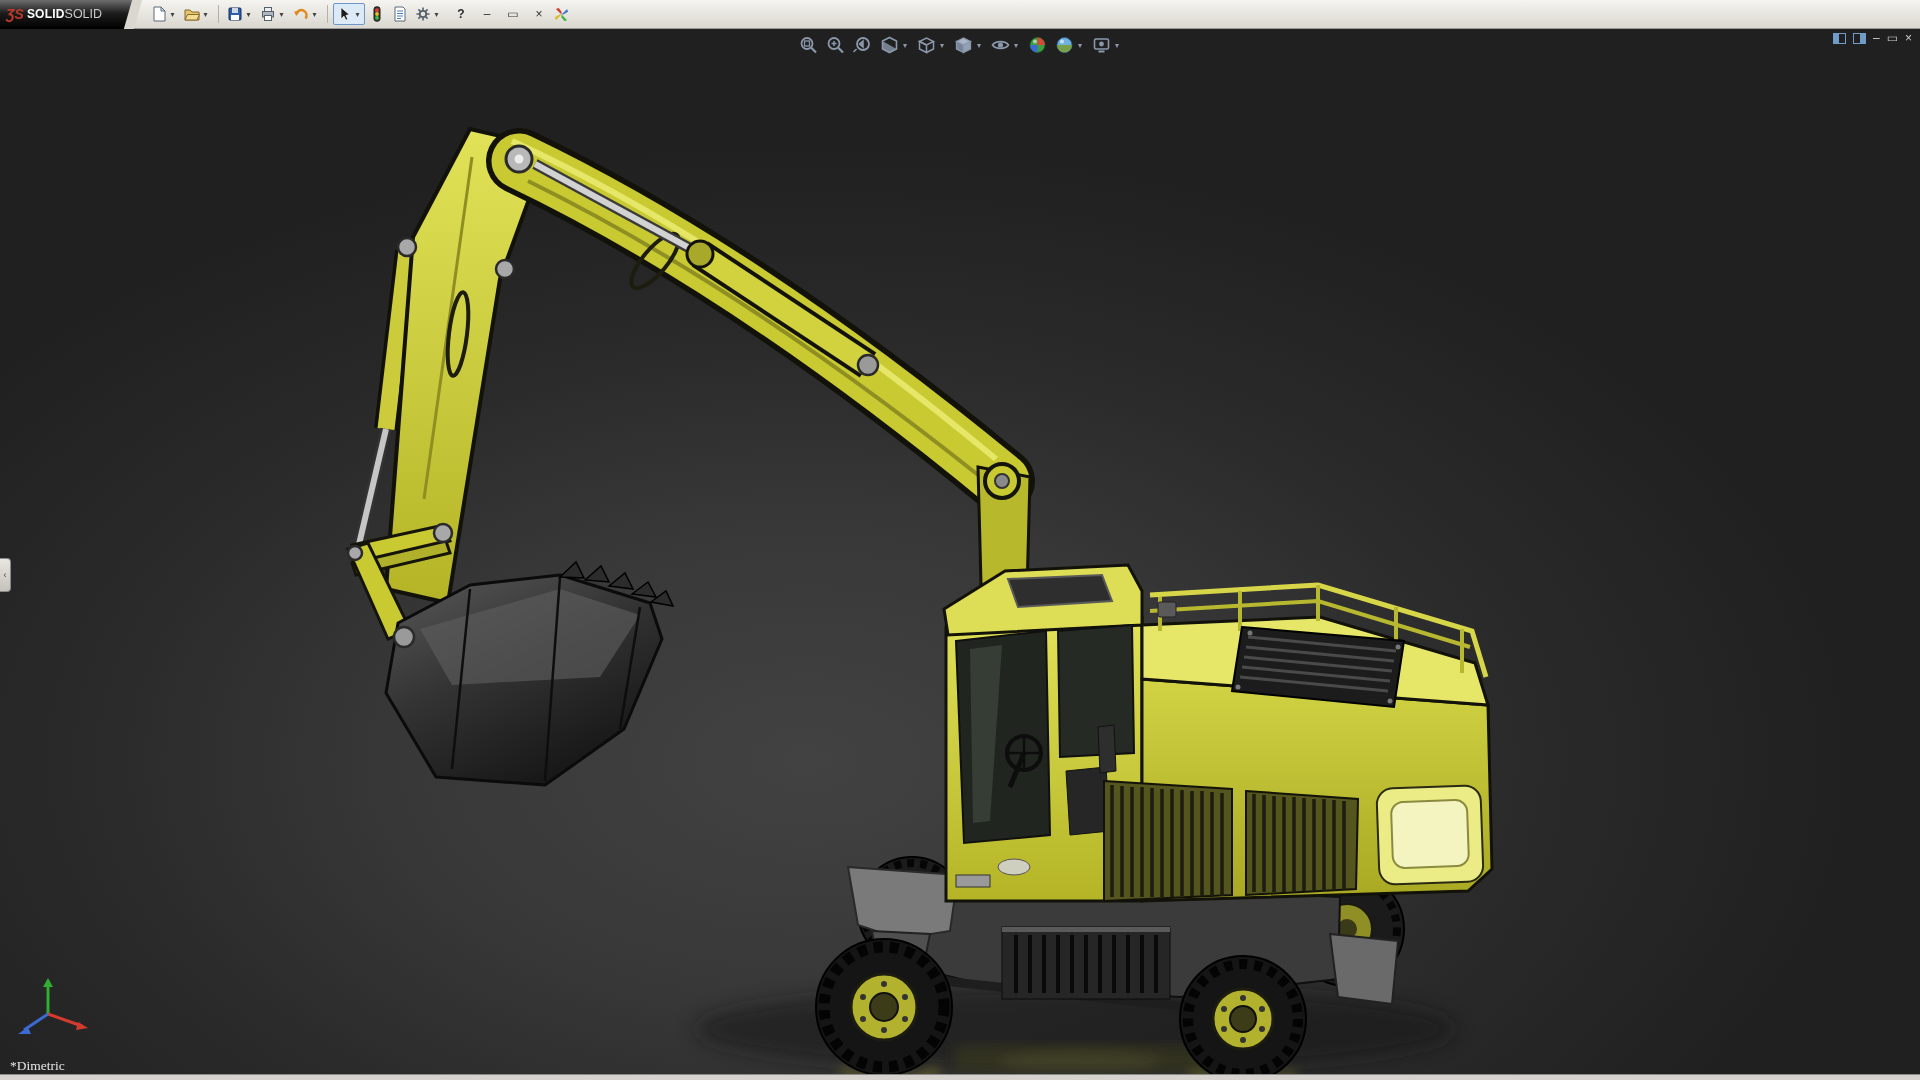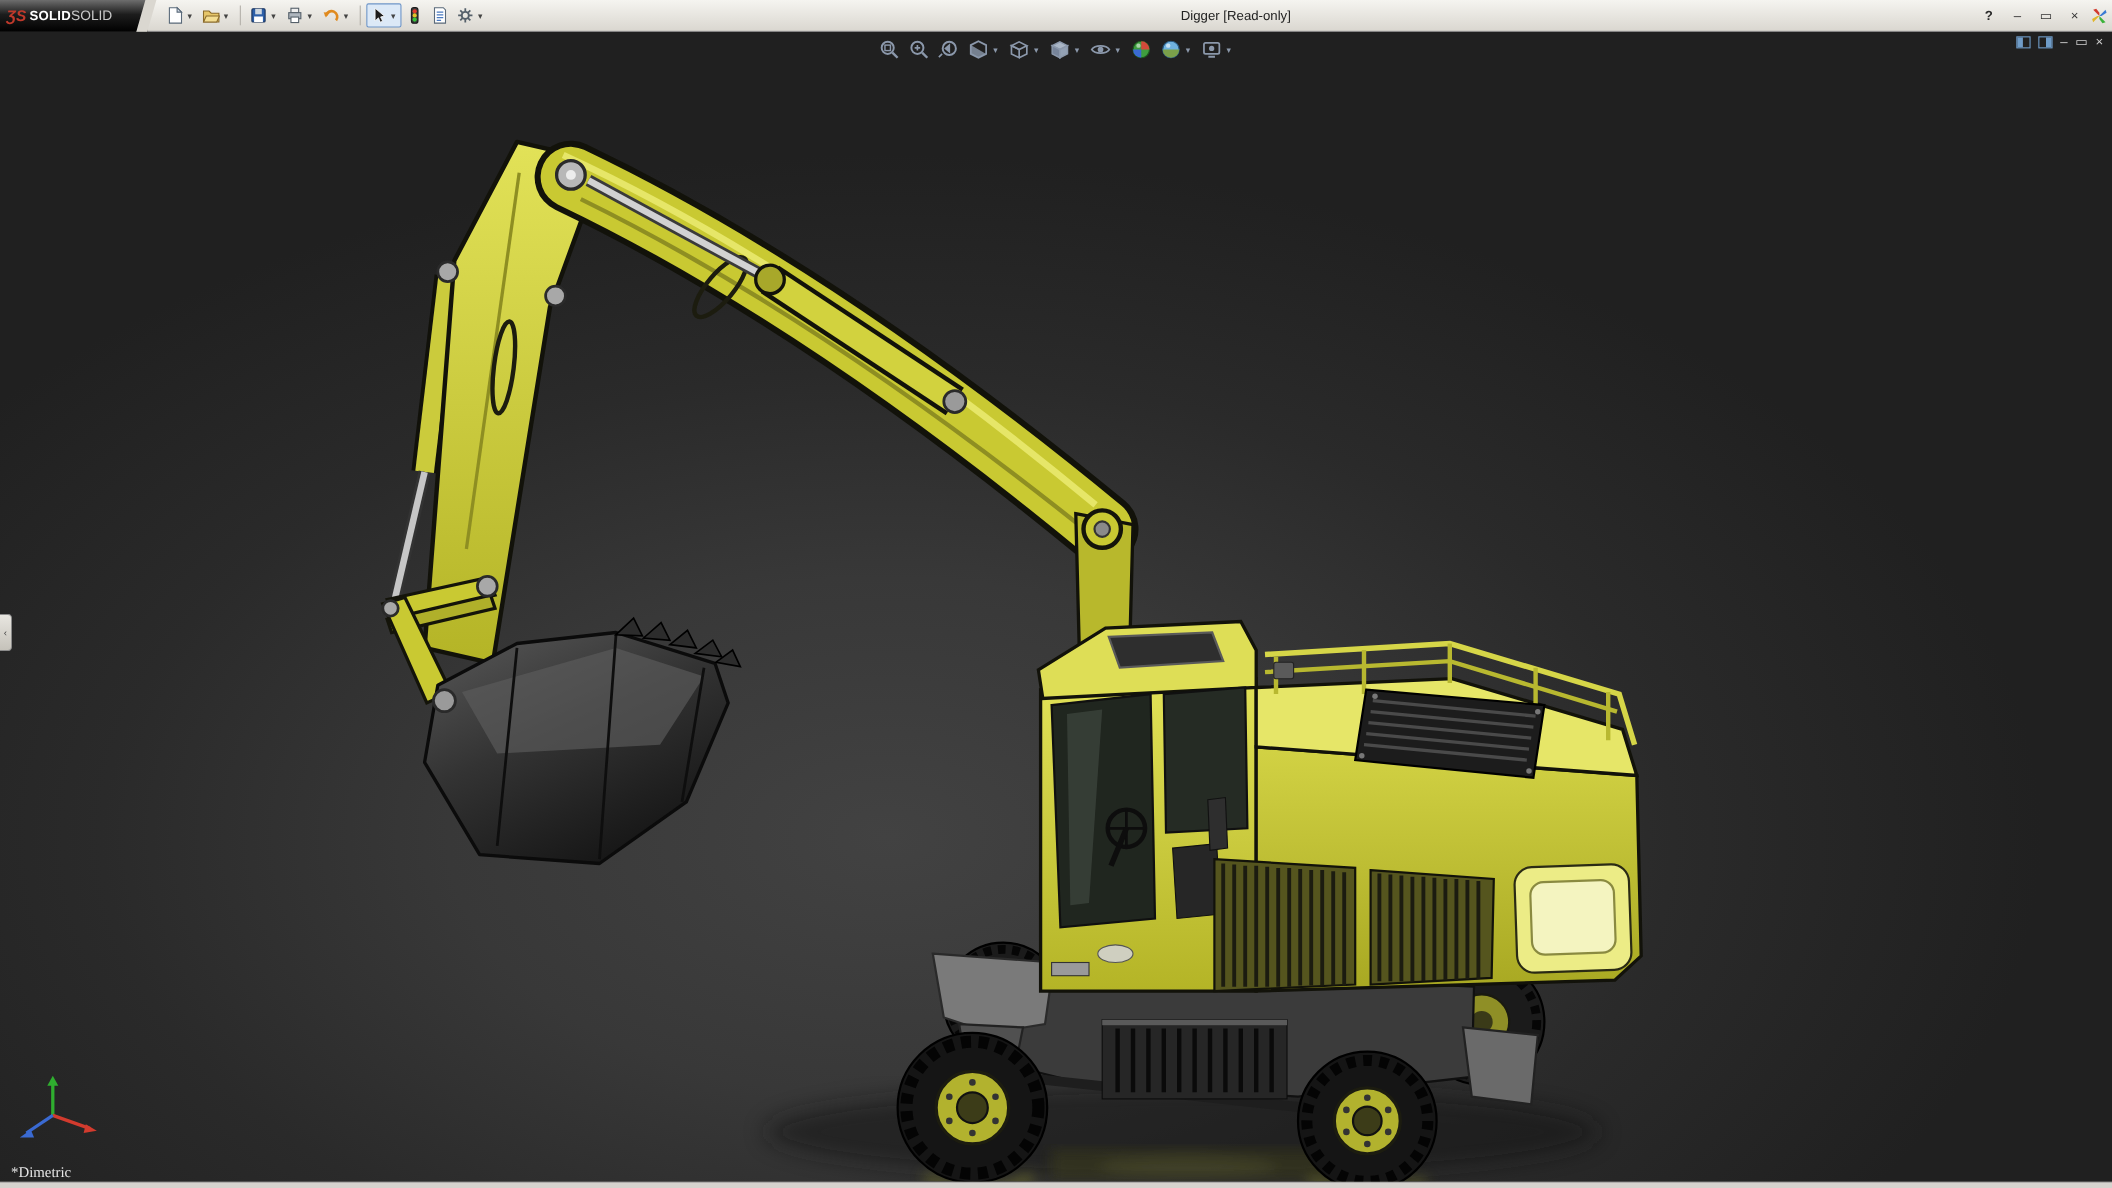--- a/index.html
+++ b/index.html
@@ -135,21 +135,20 @@
       </div>
       <div class="tbtn">
         <svg width="16" height="16" viewBox="0 0 16 16">
           <circle cx="8" cy="8" r="3.2" fill="none" stroke="#55606a" stroke-width="1.8"></circle>
           <path d="M8,1.5 v3 M8,11.5 v3 M1.5,8 h3 M11.5,8 h3 M3.4,3.4 l2.1,2.1 M10.5,10.5 l2.1,2.1 M12.6,3.4 l-2.1,2.1 M5.5,10.5 l-2.1,2.1" stroke="#55606a" stroke-width="1.6"></path>
         </svg>
         <span class="dd">▾</span>
       </div>
     </div>
 
-    <div class="titlebar-title">Digger [Read-only]</div>
 
     <div class="win-controls">
       <span class="wbtn help">?</span>
       <span class="wbtn">–</span>
       <span class="wbtn">▭</span>
       <span class="wbtn">×</span>
       <svg class="sw-pin" viewBox="0 0 16 16">
         <path d="M8,8 L2,2 L5,1 L8,5 Z" fill="#d23b2e"></path>
         <path d="M8,8 L14,2 L15,5 L10,8 Z" fill="#3a7ad2"></path>
         <path d="M8,8 L14,14 L11,15 L8,11 Z" fill="#3ab23a"></path>

